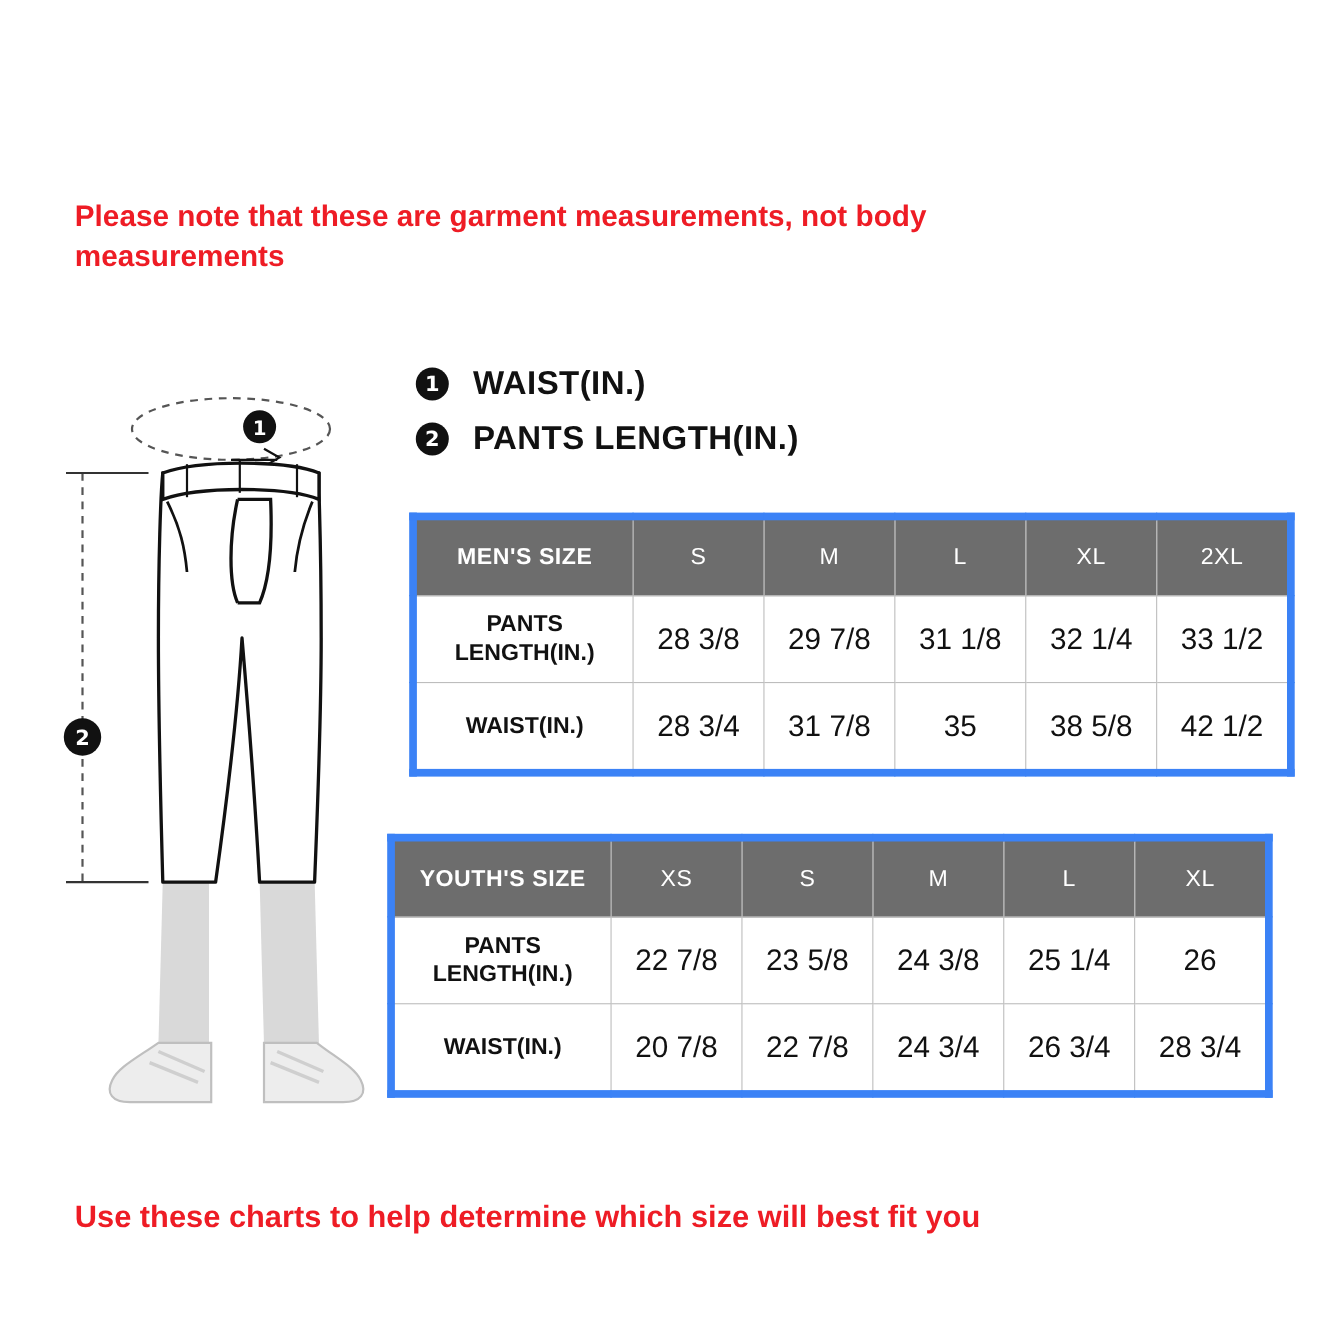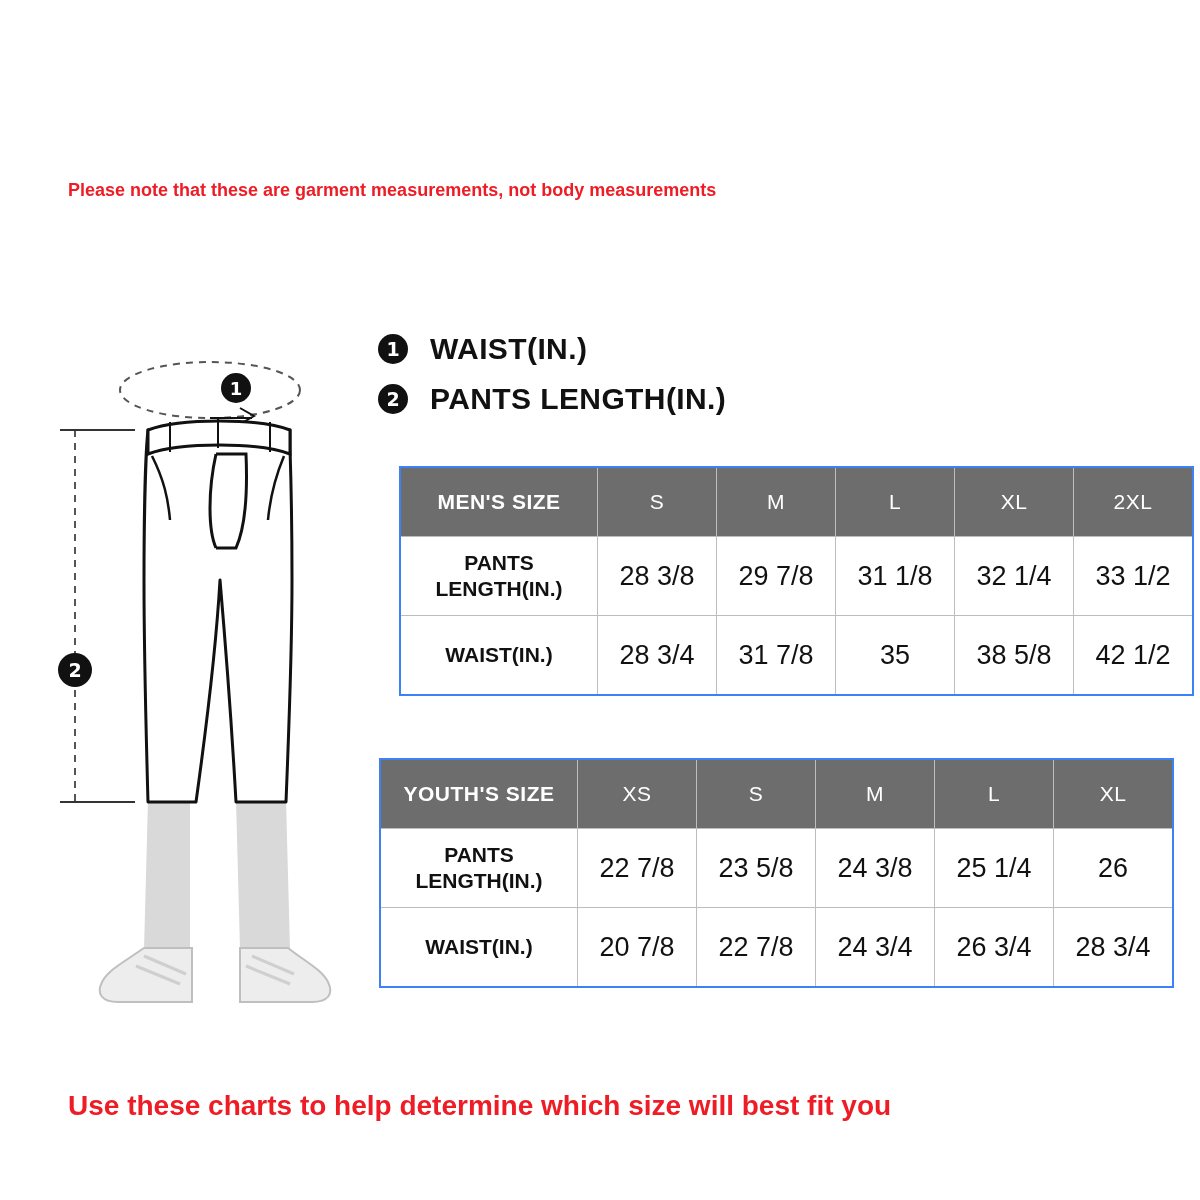--- a/index.html
+++ b/index.html
@@ -28,21 +28,21 @@
     font-weight: bold;
     letter-spacing: 0.5px;
     color: #111111;
     font-family: "DejaVu Sans", sans-serif;
   }
   .note {
     position: absolute;
     left: 68px;
     top: 178px;
     width: 960px;
-    font-size: 18px;
+    font-size: 27px;
     line-height: 1.36;
     color: #ee1c25;
     font-weight: bold;
     font-family: "Liberation Sans", sans-serif;
   }
   .footer-note {
     position: absolute;
     left: 68px;
     top: 1090px;
     width: 1080px;
@@ -87,22 +87,21 @@
     font-family: "Liberation Sans", sans-serif;
   }
 
   
   table {
     border-collapse: collapse;
     table-layout: fixed;
   }
   .size-table {
     position: absolute;
-    border: 2px solid #3b82f6;
-    margin-left: 27px;
+    border: 7px solid #3b82f6;
   }
   #mens-table { left: 372px; top: 466px; width: 784px; }
   #youth-table { left: 352px; top: 758px; width: 784px; }
 
   .size-table th, .size-table td {
     border: 1px solid #bdbdbd;
     text-align: center;
     vertical-align: middle;
     font-size: 27px;
     color: #111111;

